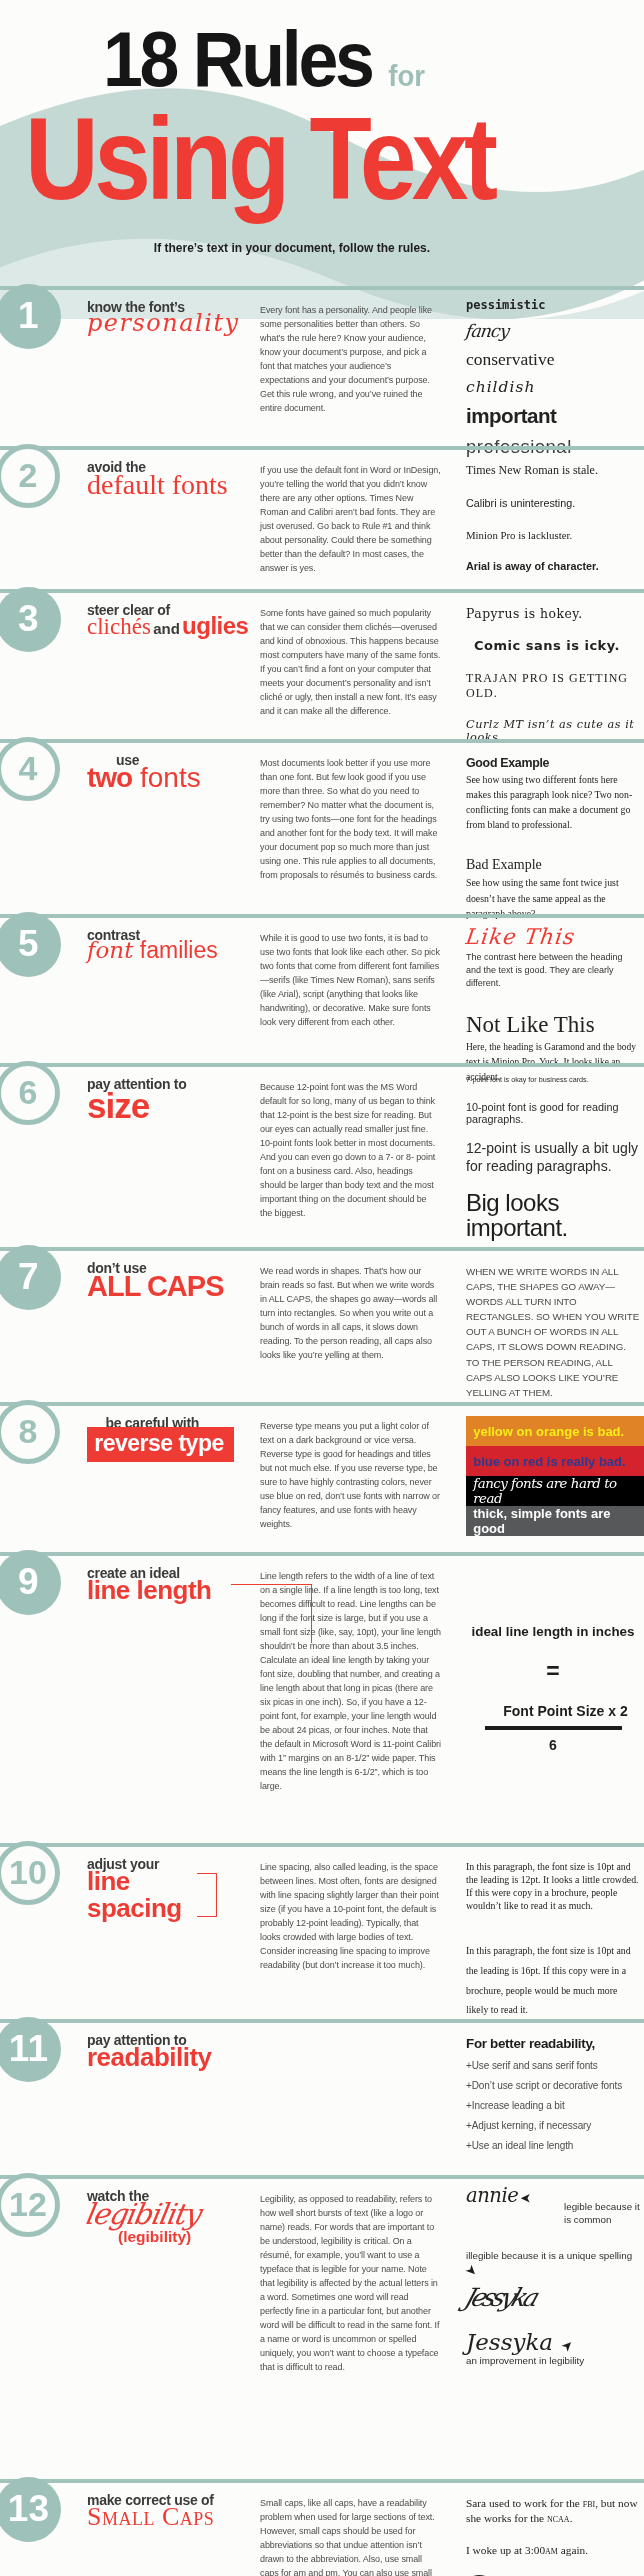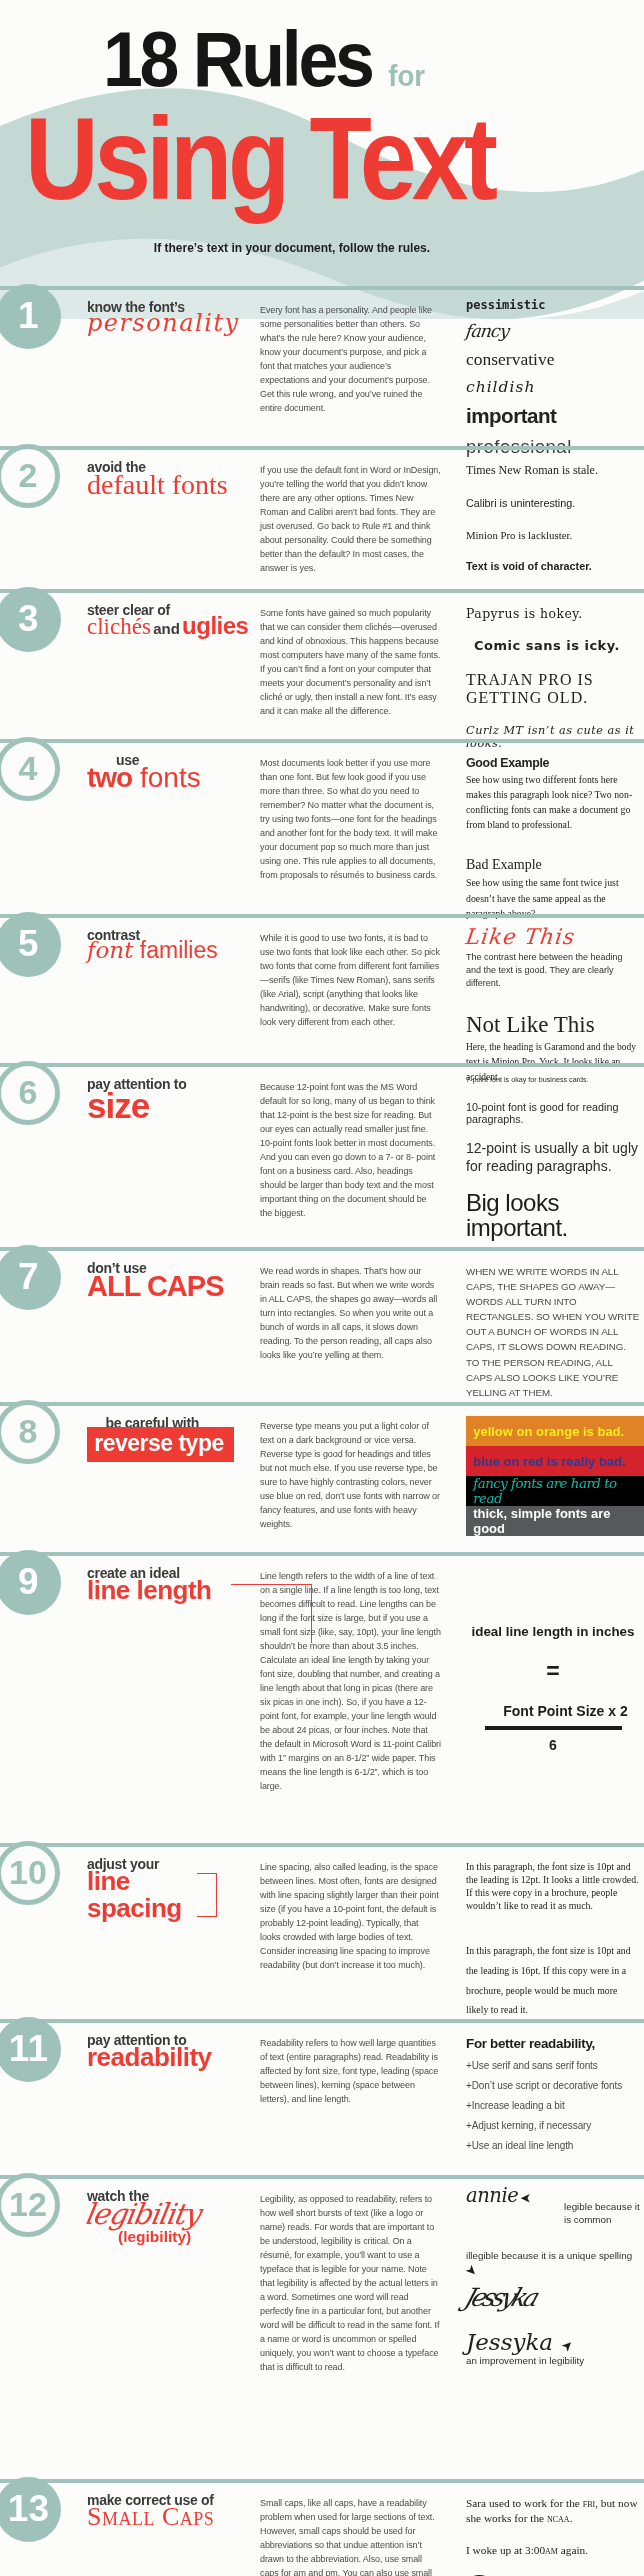--- a/index.html
+++ b/index.html
@@ -62,21 +62,21 @@
   .w-child{font-family:"DejaVu Serif",serif;font-style:italic;font-size:15.5px;letter-spacing:1px;}
   .w-imp{font-family:"Liberation Sans",sans-serif;font-weight:bold;font-size:20.6px;letter-spacing:-0.5px;}
   .w-prof{font-family:"Liberation Sans",sans-serif;font-size:18.5px;color:#3c3c3c;letter-spacing:0.5px;}
   .s1row{margin-bottom:8.2px;}
   .f-serif{font-family:"Liberation Serif",serif;}
   .f-sans{font-family:"Liberation Sans",sans-serif;}
   .s2row{margin-bottom:19.6px;font-size:12px;}
   .s3row{margin-bottom:17.5px;}
   .s3-papyrus{font-family:"DejaVu Serif",serif;font-size:12.4px;letter-spacing:0.5px;}
   .s3-comic{font-family:"DejaVu Sans",sans-serif;font-weight:bold;font-size:13px;letter-spacing:0.5px;margin-left:8px;}
-  .s3-trajan{font-family:"Liberation Serif",serif;font-size:16px;letter-spacing:1px;}
+  .s3-trajan{font-family:"Liberation Serif",serif;font-size:12px;letter-spacing:1px;}
   .s3-curlz{font-family:"DejaVu Serif",serif;font-style:italic;font-size:11.3px;letter-spacing:0.5px;}
   .exhead-sans{font-family:"Liberation Sans",sans-serif;font-weight:bold;font-size:12.4px;letter-spacing:-0.3px;}
   .exhead-serif{font-family:"Liberation Serif",serif;font-size:14px;}
   .expara{font-size:9.8px;line-height:1.55;margin-top:2.1px;}
   .gap40{margin-top:20.6px;}
   .likethis{color:#ee3c35;font-family:"DejaVu Serif",serif;font-style:italic;font-size:21.6px;
             letter-spacing:1px;transform:skewX(-8deg);display:inline-block;}
   .notlike{font-family:"Liberation Serif",serif;font-size:23px;}
   .s5para-sans{font-family:"Liberation Sans",sans-serif;font-size:9px;line-height:1.45;color:#333;margin-top:2.1px;}
   .s6a{font-family:"Liberation Sans",sans-serif;font-size:7.2px;color:#2c2c2c;}
@@ -150,21 +150,21 @@
       </div>
     <div class="title">
       <div class="kicker">avoid the</div>
       <div class="kw kw2">default fonts</div>
     </div>
     <div class="body">If you use the default font in Word or InDesign, you’re telling the world that you didn’t know there are any other options. Times New Roman and Calibri aren’t bad fonts. They are just overused. Go back to Rule #1 and think about personality. Could there be something better than the default? In most cases, the answer is yes.</div>
     <div class="ex">
       <div class="s2row f-serif">Times New Roman is stale.</div>
       <div class="s2row f-sans" style="font-size:10.8px;">Calibri is uninteresting.</div>
       <div class="s2row f-serif" style="font-size:10.8px;">Minion Pro is lackluster.</div>
-      <div class="s2row f-sans" style="font-weight:bold;font-size:10.8px;">Text is void of character.</div>
+      <div class="s2row f-sans" style="font-weight:bold;font-size:10.8px;">Arial is away of character.</div>
     </div>
   </section>
 
   <section class="rule" style="height:150px;">
     <div class="rline"></div>
     <div class="badge solid">
         <span>3</span>
       </div>
     <div class="title">
       <div class="kicker">steer clear of</div>
@@ -266,21 +266,21 @@
       <div class="kw"><span class="kw8">reverse type</span></div>
     </div>
     <div class="body">Reverse type means you put a light color of text on a dark background or vice versa. Reverse type is good for headings and titles but not much else. If you use reverse type, be sure to have highly contrasting colors, never use blue on red,  don’t use fonts with narrow or fancy features, and use fonts with heavy weights.</div>
     <div class="ex" style="top:14.4px;width:178px;">
       <div class="bar" id="bar0" style="background: rgb(224, 130, 38); color: rgb(248, 236, 26);">
           <span>yellow on orange is bad.</span>
         </div>
       <div class="bar" id="bar1" style="background: rgb(213, 35, 46); color: rgb(43, 58, 143);">
           <span>blue on red is really bad.</span>
         </div>
-      <div class="bar script" id="bar2" style="background: rgb(0, 0, 0); color: #14b8a6;">
+      <div class="bar script" id="bar2" style="background: rgb(0, 0, 0); color: #ffffff;">
           <span>fancy fonts are hard to read</span>
         </div>
       <div class="bar" id="bar3" style="background: rgb(87, 88, 90); color: rgb(255, 255, 255);">
           <span>thick, simple fonts are good</span>
         </div>
     </div>
   </section>
 
   <section class="rule" style="height:291px;">
     <div class="rline"></div>
@@ -324,21 +324,20 @@
 
   <section class="rule" style="height:156px;">
     <div class="rline"></div>
     <div class="badge solid">
         <span>11</span>
       </div>
     <div class="title">
       <div class="kicker">pay attention to</div>
       <div class="kw kw11">readability</div>
     </div>
-    <div class="body">Readability refers to how well large quantities of text (entire paragraphs) read. Readability is affected by font size, font type, leading (space between lines), kerning (space between letters), and line length.</div>
     <div class="ex">
       <div class="s11head">For better readability,</div>
       <div class="s11item">+Use serif and sans serif fonts</div>
       <div class="s11item">+Don’t use script or decorative fonts</div>
       <div class="s11item">+Increase leading a bit</div>
       <div class="s11item">+Adjust kerning, if necessary</div>
       <div class="s11item">+Use an ideal line length</div>
     </div>
   </section>
 

